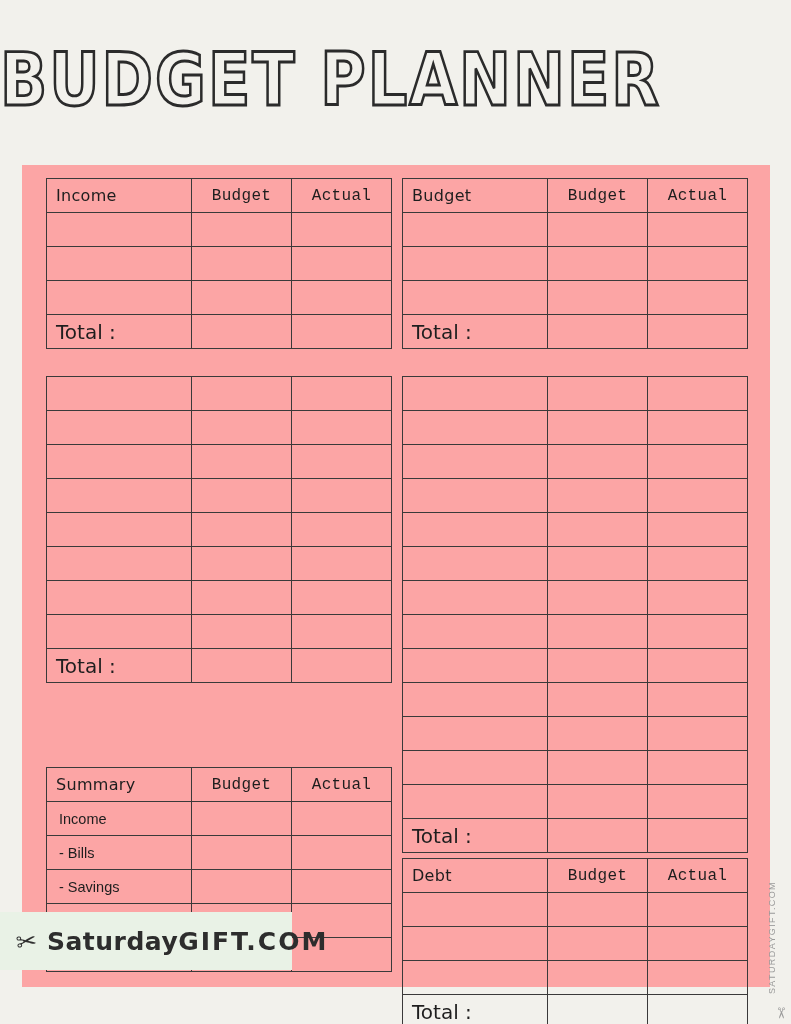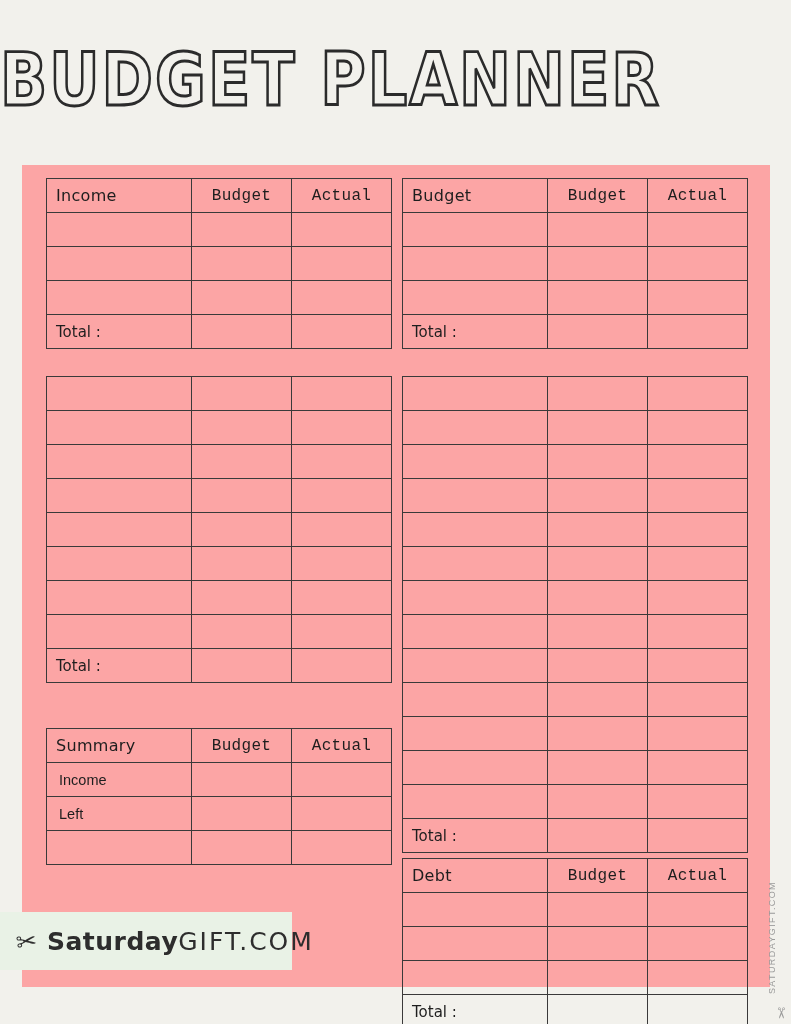--- a/index.html
+++ b/index.html
@@ -64,39 +64,39 @@
   }
   .tbl td.hd {
     font-family: "DejaVu Sans", sans-serif;
     font-size: 16px;
     font-weight: normal;
     letter-spacing: 0.3px;
   }
   .tbl td.hd.c { text-align: center; padding-left: 0; font-family: Liberation Mono, monospace; }
   .tbl td.total {
     font-family: "DejaVu Sans", sans-serif;
-    font-size: 15px;
+    font-size: 20px;
   }
   .tbl td.sumlbl {
     font-size: 14.5px;
     padding-left: 12px;
   }
   .tbl td.blank { }
 
   
   .col-a { width: 145px; }
   .col-b { width: 100px; }
   .col-c { width: 100px; }
 
   
   #t-income   { left: 24px;  top: 13px;  }
   #t-savings  { left: 380px; top: 13px;  }
   #t-bills    { left: 24px;  top: 211px; }
   #t-expenses { left: 380px; top: 211px; }
-  #t-summary  { left: 24px;  top: 563px; border-radius: 23px; }
+  #t-summary  { left: 24px;  top: 602px; border-radius: 23px; }
   #t-debt     { left: 380px; top: 646px; margin-top: 47px; }
 
   
   .logo {
     position: absolute;
     left: 0;
     top: 912px;
     width: 292px;
     height: 58px;
     background: #e9f2e6;
@@ -112,21 +112,21 @@
     transform: rotate(-8deg);
   }
   .logo-text {
     font-family: "DejaVu Sans", sans-serif;
     font-size: 25px;
     letter-spacing: 0.5px;
     color: #2d2d2d;
     white-space: nowrap;
   }
   .logo-text .bold { font-weight: bold; }
-  .logo-text .light { font-weight: normal; letter-spacing: 2px; }
+  .logo-text .light { font-weight: bold; letter-spacing: 2px; }
 
   
   .side-mark {
     position: absolute;
     right: 4px;
     bottom: 30px;
     width: 20px;
     text-align: center;
     font-size: 9px;
     letter-spacing: 1.4px;
@@ -369,20 +369,30 @@
         <td class="hd">Summary</td>
         <td class="hd c">Budget</td>
         <td class="hd c">Actual</td>
       </tr>
       <tr>
         <td class="sumlbl">Income</td>
         <td class="blank"></td>
         <td class="blank"></td>
       </tr>
       <tr>
+        <td class="sumlbl">- Bills</td>
+        <td class="blank"></td>
+        <td class="blank"></td>
+      </tr>
+      <tr>
+        <td class="sumlbl">- Savings</td>
+        <td class="blank"></td>
+        <td class="blank"></td>
+      </tr>
+      <tr>
         <td class="sumlbl">Left</td>
         <td class="blank"></td>
         <td class="blank"></td>
       </tr>
       <tr>
         <td class="blank"></td>
         <td class="blank"></td>
         <td class="blank"></td>
       </tr>
     </tbody>

